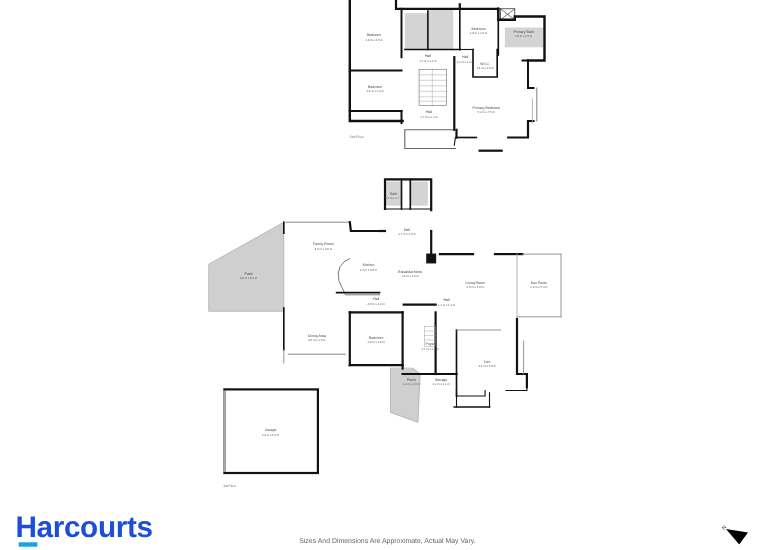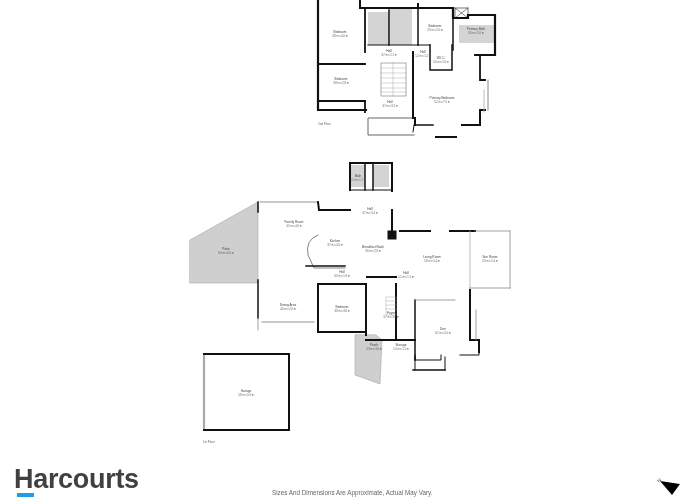--- a/index.html
+++ b/index.html
@@ -1,21 +1,21 @@
 <!DOCTYPE html>
 <html><head>
 <meta charset="utf-8">
 <style>
   html, body { margin:0; padding:0; background:#ffffff; }
   body { width:700px; height:500px; position:relative; overflow:hidden; font-family:"Liberation Sans", sans-serif; }
   svg.plan { position:absolute; left:0; top:0; }
   .lbl { font-family:"Liberation Sans", sans-serif; font-size:3.2px; fill:#444; text-anchor:middle; }
   .lbl-sm { font-family:"Liberation Sans", sans-serif; font-size:2.6px; fill:#555; text-anchor:middle; }
   .floor-lbl { font-family:"Liberation Sans", sans-serif; font-size:3px; fill:#666; }
-  .logo { position:absolute; left:14px; top:466px; font-family:"Liberation Sans", sans-serif; font-weight:bold; font-size:27px; color:#404040; letter-spacing:-0.3px; line-height:1; }
+  .logo { position:absolute; left:14px; top:466px; font-family:"Liberation Sans", sans-serif; font-weight:bold; font-size:27px; color:#1d4ed8; letter-spacing:-0.3px; line-height:1; }
   .logo-bar { position:absolute; left:17px; top:493px; width:17px; height:4px; background:#1aa1e0; }
   .disclaimer { position:absolute; left:272px; top:489px; font-size:6.3px; color:#666; white-space:nowrap; }
   .north { position:absolute; left:660px; top:481px; width:20px; height:14px; }
   .north-n { position:absolute; left:657px; top:477px; font-size:5px; color:#444; transform:rotate(-45deg); }
 </style>
 </head>
 <body>
 
 <svg class="plan" width="700" height="470" viewBox="0 0 700 470" xmlns="http://www.w3.org/2000/svg">
 

